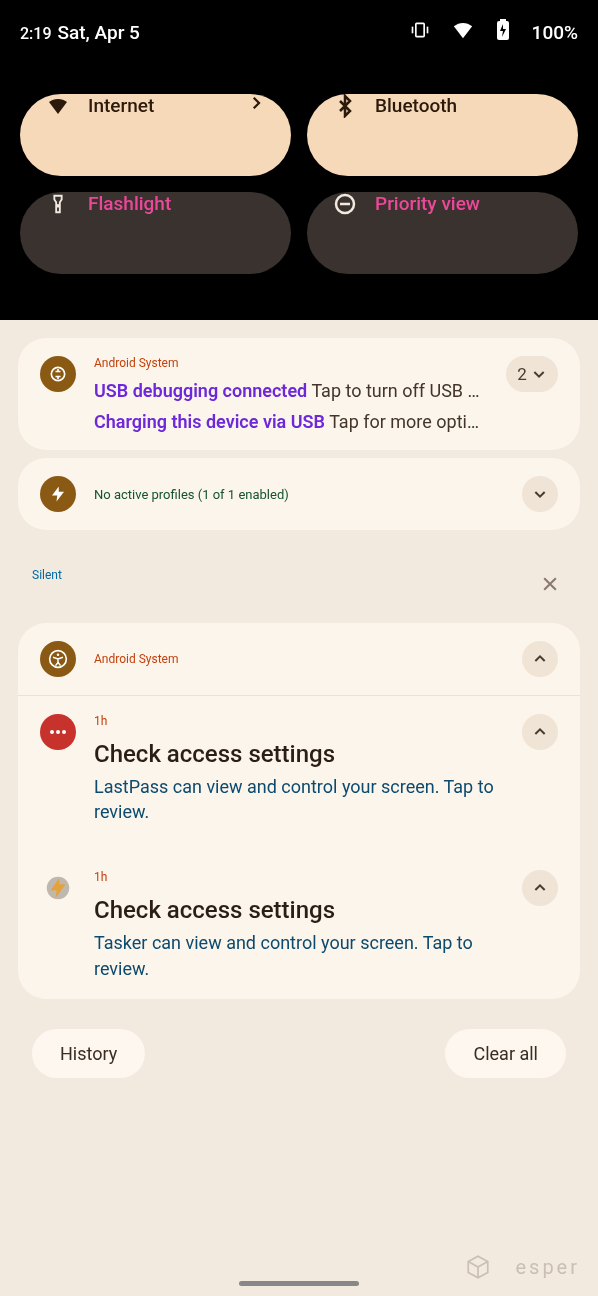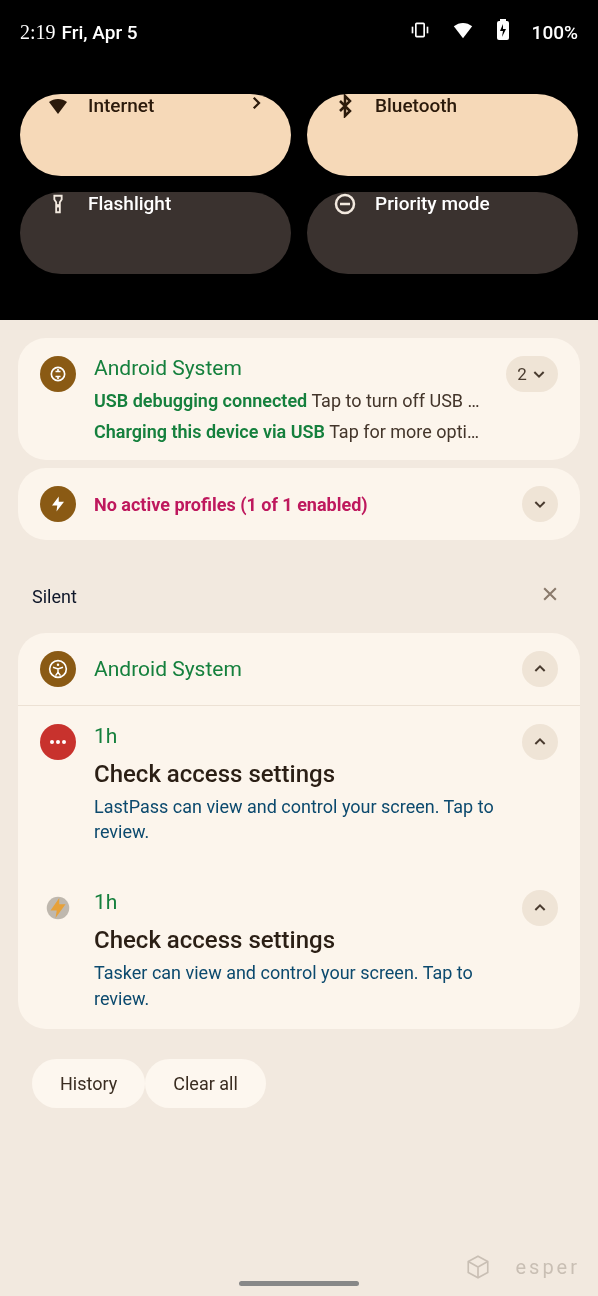--- a/index.html
+++ b/index.html
@@ -19,42 +19,42 @@
   }
   .status-bar {
     display: flex;
     justify-content: space-between;
     align-items: center;
     height: 64px;
     font-size: 19px;
     font-weight: 500;
   }
   .status-left { display: flex; align-items: baseline; gap: 6px; }
-  .status-time { font-size: 20px; font-weight: 500; font-family: Liberation Serif, serif; }
+  .status-time { font-size: 16px; font-weight: 500; }
   .status-date { font-size: 19px; font-weight: 500; }
   .status-right { display: flex; align-items: center; gap: 22px; }
   .qs-grid {
     display: grid;
     grid-template-columns: 1fr 1fr;
     gap: 16px;
     margin-top: 30px;
   }
   .qs-tile {
     height: 82px;
     border-radius: 41px;
     display: flex;
     align-items: flex-start;
     padding: 0 26px;
     gap: 18px;
     font-size: 19px;
     font-weight: 500;
     cursor: pointer;
   }
   .qs-tile.active { background: #f6d9b8; color: #2b1a0b; }
-  .qs-tile.inactive { background: #3a322f; color: #ffffff; }
+  .qs-tile.inactive { background: #3a322f; color: #ec4899; }
   .qs-tile .spacer { flex: 1; }
   .qs-icon { width: 24px; height: 24px; display: flex; align-items: center; justify-content: center; }
 
   .shade {
     background: #f2e9df;
     border-radius: 36px 36px 0 0;
     padding: 18px 18px 0 18px;
     min-height: calc(1296px - 320px);
     position: relative;
   }
@@ -74,44 +74,44 @@
   .notif-sep { border-top: 1px solid #ece1d4; }
   .notif-icon {
     width: 36px; height: 36px; border-radius: 50%;
     display: flex; align-items: center; justify-content: center;
     flex-shrink: 0;
   }
   .ic-brown { background: #8a5a14; color: #fff; }
   .ic-red { background: #c8322d; color: #fff; }
   .ic-plain { background: transparent; }
   .notif-body { flex: 1; min-width: 0; }
-  .app-name { color: #15803d; font-size: 21px; }
+  .app-name { color: #c2410c; font-size: 12px; }
   .notif-line { font-size: 18px; color: #43352a; margin-top: 10px; white-space: nowrap; overflow: hidden; text-overflow: ellipsis; }
-  .notif-line .bold { font-weight: 600; color: #15803d; text-align: right; }
+  .notif-line .bold { font-weight: 600; color: #6d28d9; text-align: right; }
   .notif-title { font-size: 24px; font-weight: 500; color: #2b1f15; margin-top: 12px; }
   .notif-text { font-size: 18px; color: #0c4a6e; margin-top: 6px; line-height: 1.4; }
-  .single-title { font-size: 18px; font-weight: 700; color: #be185d; }
+  .single-title { font-size: 13px; font-weight: 400; color: #14532d; }
   .badge {
     background: #efe4d6; border-radius: 18px;
     height: 36px; min-width: 52px;
     display: flex; align-items: center; justify-content: center;
     gap: 4px; padding: 0 10px; font-size: 17px; color: #4a3c30;
     cursor: pointer;
   }
   .badge.round { width: 36px; min-width: 36px; padding: 0; }
 
   .section-header {
-    display: flex; justify-content: space-between; align-items: center;
+    display: flex; justify-content: space-between; align-items: flex-start;
     padding: 30px 14px 18px 14px;
-    color: #0f172a; font-size: 18px;
+    color: #0369a1; font-size: 12px;
   }
   .close-x { color: #8a7a6c; font-size: 22px; cursor: pointer; padding: 6px; }
 
   .bottom-row {
-    display: flex; 
+    display: flex; justify-content: space-between;
     padding: 22px 14px 0 14px;
   }
   .pill-btn {
     background: #fdf7ef; border-radius: 26px;
     padding: 14px 28px; font-size: 18px; color: #3a2d21;
     cursor: pointer;
   }
 
   .nav-handle {
     position: absolute; bottom: 10px; left: 50%; transform: translateX(-50%);
@@ -123,21 +123,21 @@
     color: #c9bfb4; font-size: 20px; letter-spacing: 3px;
   }
 </style>
 </head>
 <body>
 
 <div class="status-area">
   <div class="status-bar">
     <div class="status-left">
       <span class="status-time">2:19</span>
-      <span class="status-date">Fri, Apr 5</span>
+      <span class="status-date">Sat, Apr 5</span>
     </div>
     <div class="status-right">
       <span>
         <svg width="20" height="20" viewBox="0 0 24 24" fill="#fff">
             <rect x="7" y="4" width="10" height="16" rx="1" fill="none" stroke="#fff" stroke-width="2"></rect>
             <line x1="3" y1="8" x2="3" y2="16" stroke="#fff" stroke-width="2"></line>
             <line x1="21" y1="8" x2="21" y2="16" stroke="#fff" stroke-width="2"></line>
           </svg>
       </span>
       <span>
@@ -188,21 +188,21 @@
       </span>
       <span>Flashlight</span>
     </div>
     <div class="qs-tile inactive">
       <span class="qs-icon">
         <svg width="24" height="24" viewBox="0 0 24 24" fill="none" stroke="#f2e9df" stroke-width="2.5">
             <circle cx="12" cy="12" r="9"></circle>
             <line x1="7" y1="12" x2="17" y2="12"></line>
           </svg>
       </span>
-      <span>Priority mode</span>
+      <span>Priority view</span>
     </div>
   </div>
 </div>
 
 <div class="shade">
 
   <div class="notif-card">
     <div class="notif-row">
       <div class="notif-icon ic-brown">
         <svg width="20" height="20" viewBox="0 0 24 24" fill="none" stroke="#fff" stroke-width="2">

